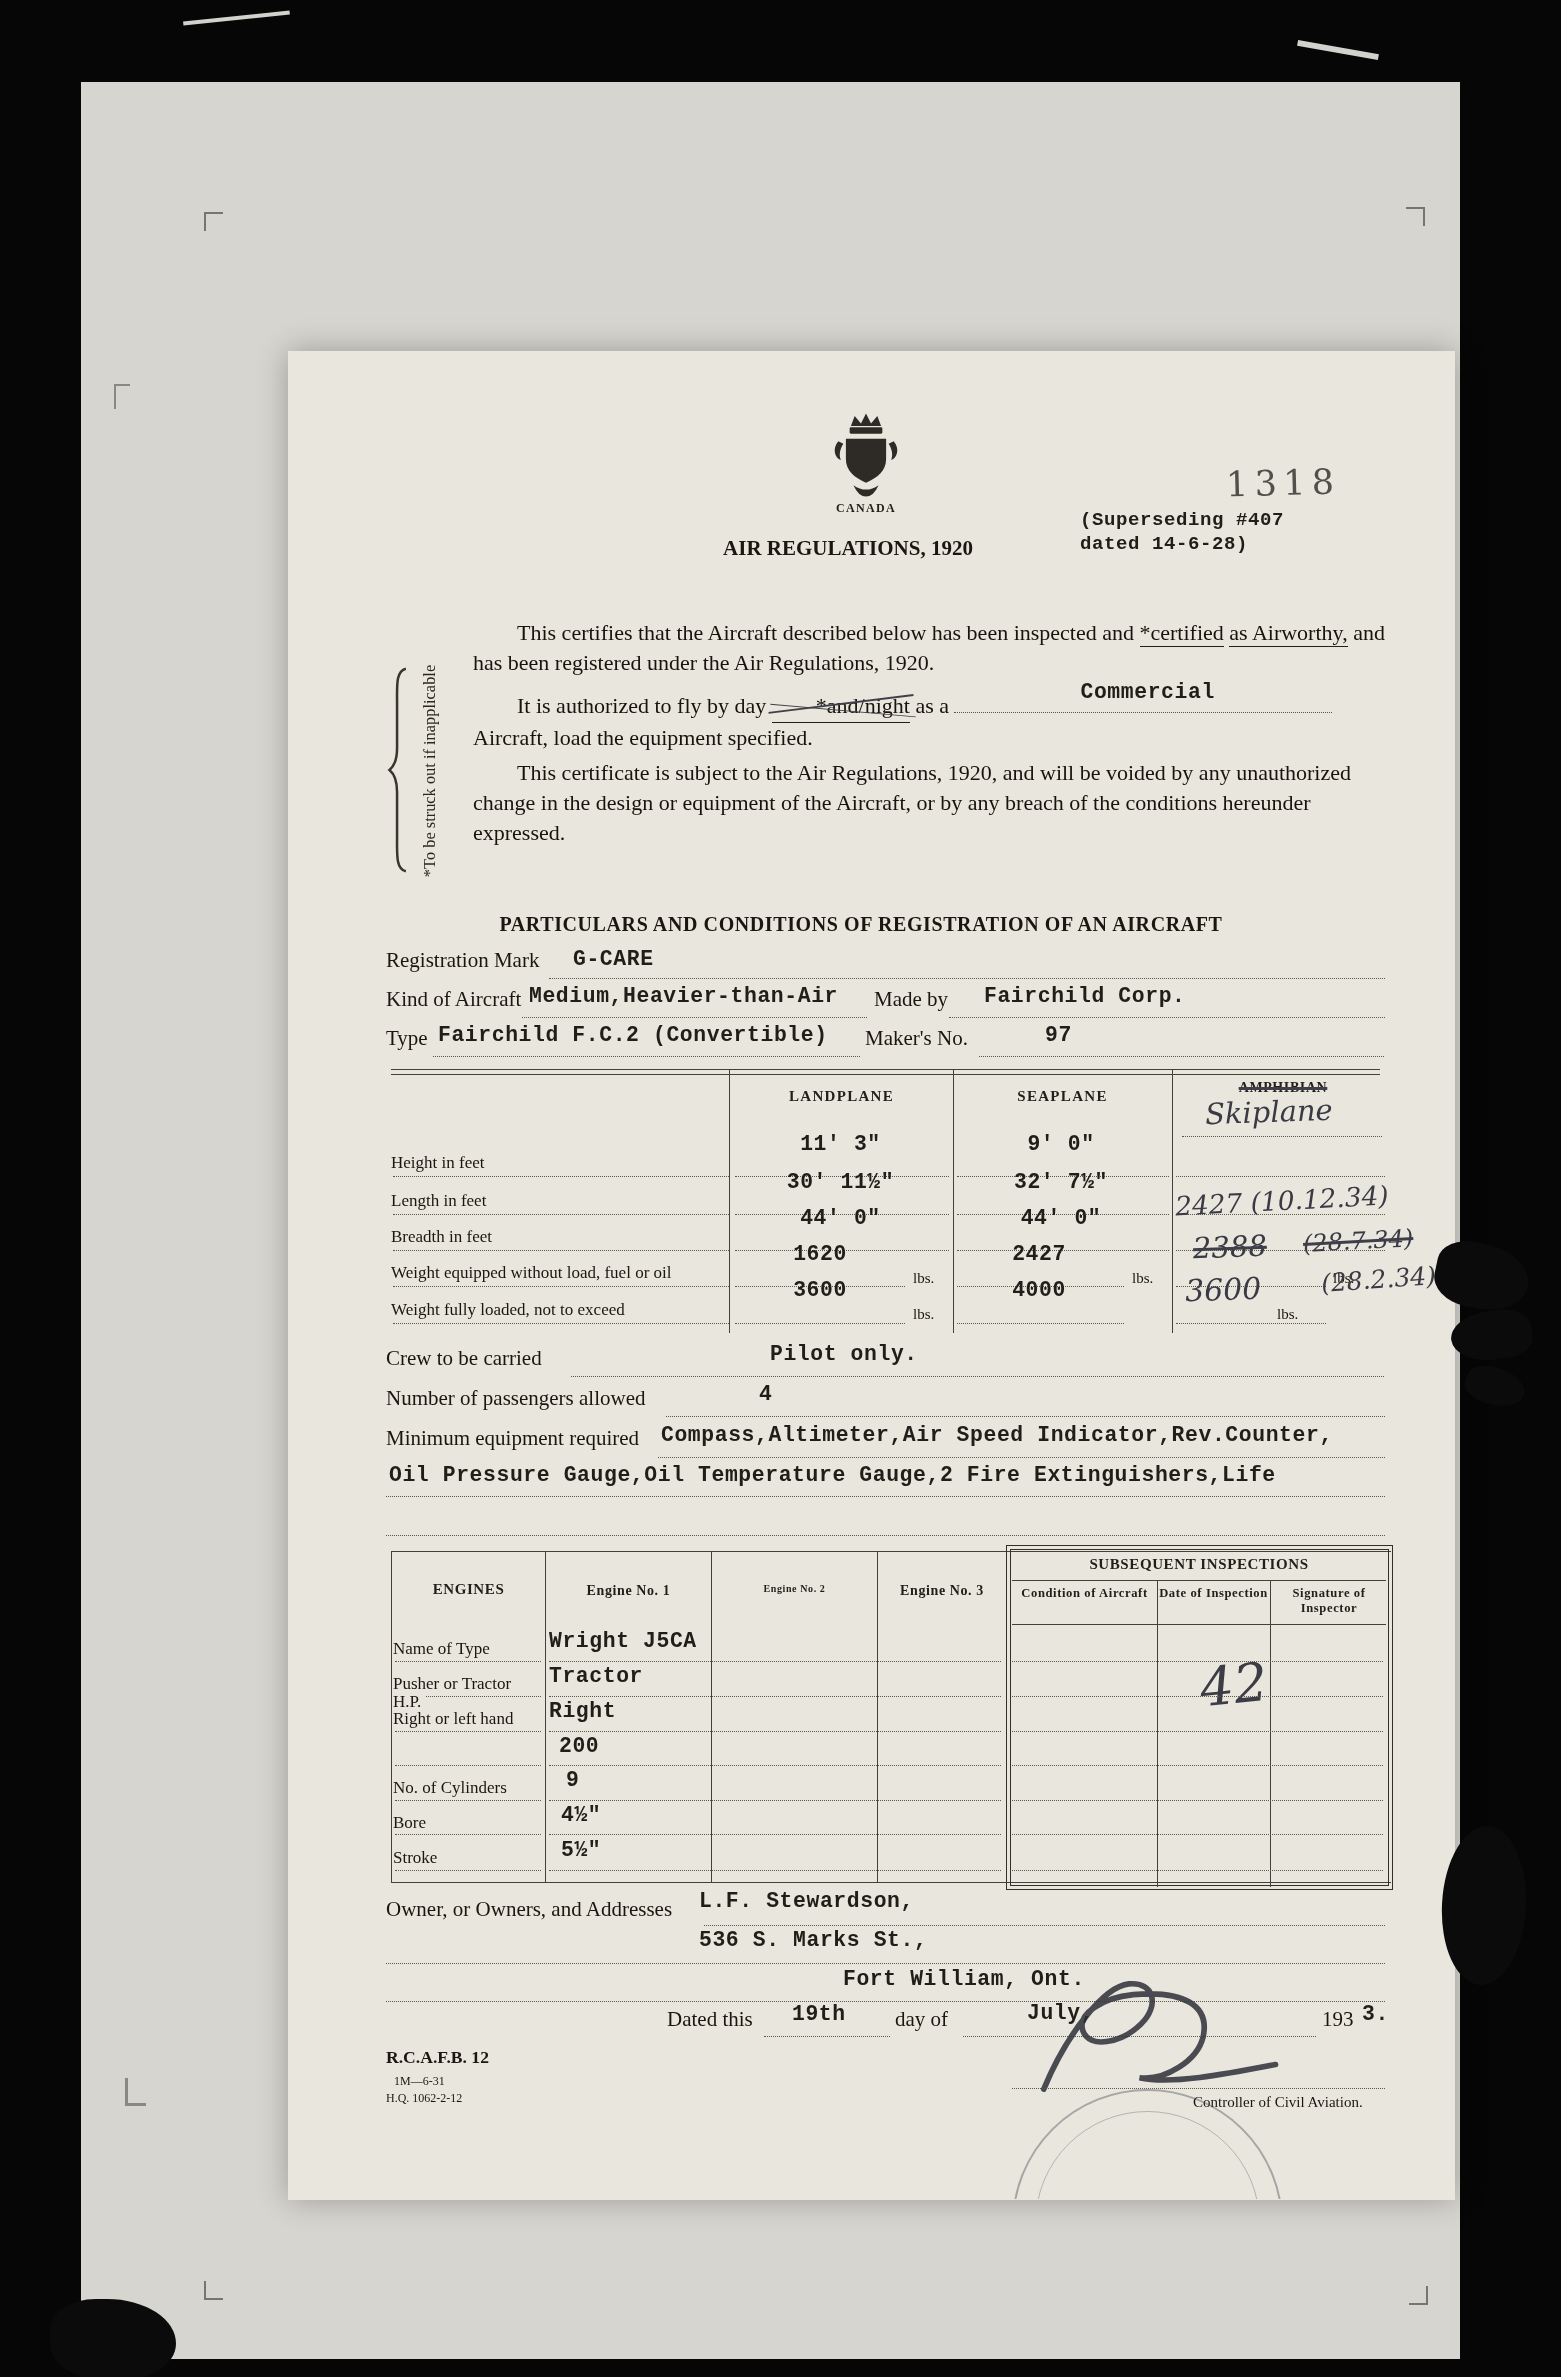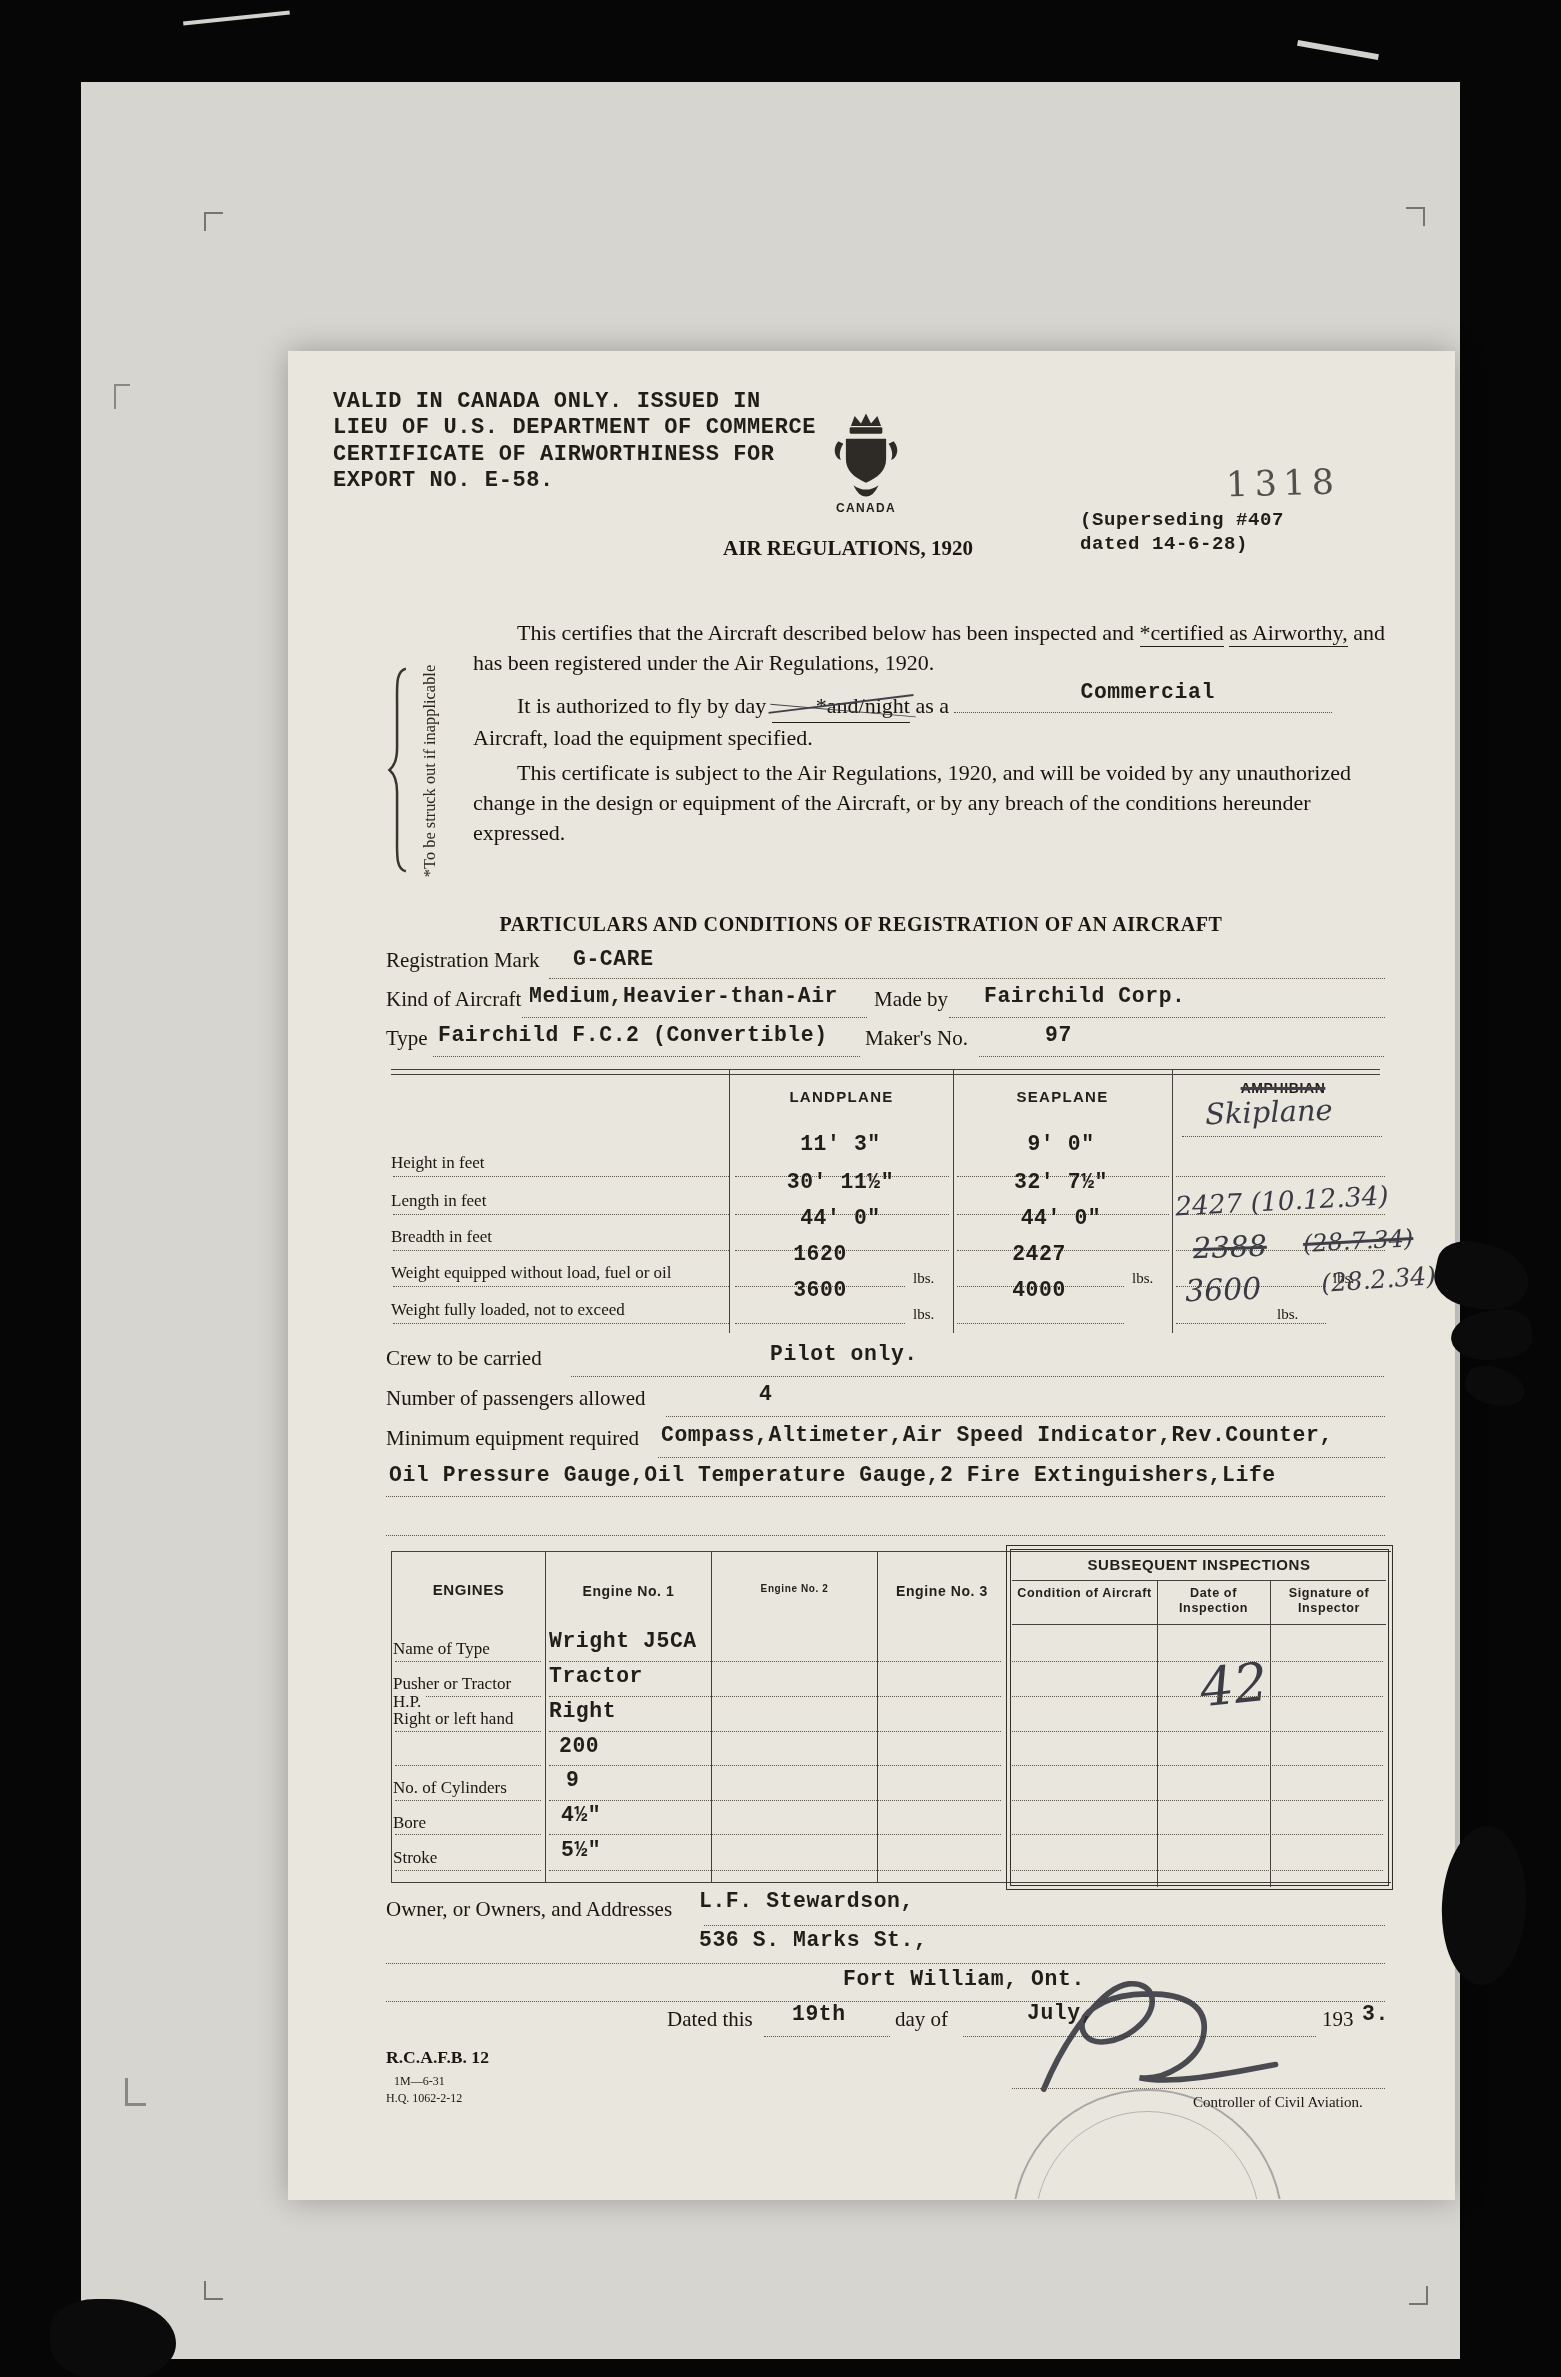--- a/index.html
+++ b/index.html
@@ -9,21 +9,21 @@
   .doc{position:absolute;left:207px;top:269px;width:1167px;height:1849px;background:#e9e6de;box-shadow:0 0 29px rgba(0,0,0,.28)}
   .abs{position:absolute}
   .lbl{position:absolute;font-family:"Liberation Serif",serif;font-size:21px;color:#1b160f;white-space:nowrap}
   .sm{font-size:17px}
   .xs{font-size:12px}
   .typ{position:absolute;font-family:"Liberation Mono","DejaVu Sans Mono",monospace;font-weight:700;font-size:21.4px;color:#211d18;letter-spacing:0.6px;white-space:nowrap}
   .hand{position:absolute;font-family:"DejaVu Serif",serif;font-style:italic;color:#3a3a44;white-space:nowrap}
   .dotl{position:absolute;height:0;border-bottom:1.9px dotted #5c564b}
   .vl{position:absolute;width:0;border-left:1.3px solid #45403a}
   .hl{position:absolute;height:0;border-top:1.3px solid #45403a}
-  .hdr{position:absolute;font-family:Liberation Sans, sans-serif;font-weight:700;color:#221e18;text-align:center;letter-spacing:0.6px;white-space:nowrap}
+  .hdr{position:absolute;font-family:Liberation Serif, serif;font-weight:700;color:#221e18;text-align:center;letter-spacing:0.6px;white-space:nowrap}
   .para{position:absolute;font-family:"Liberation Serif",serif;font-size:22px;line-height:30px;color:#18130c;text-align:left}
   .ind{text-indent:44px}
   .u{border-bottom:1.9px solid #241f17;padding-bottom:0.6px}
   .lt{text-decoration:line-through;text-decoration-thickness:2.5px;text-decoration-color:#3f3f49}
   .scrib{position:relative;display:inline-block}
   .scrib::after{content:"";position:absolute;left:-3.8px;right:-3.8px;top:38%;border-top:2.5px solid #40404a;transform:rotate(-7deg)}
   .scrib::before{content:"";position:absolute;left:-1.3px;right:-6.3px;top:60%;border-top:1.9px solid #40404a;transform:rotate(5deg)}
   .fill-line{display:inline-block;width:378px;border-bottom:1.9px dotted #5c564b;position:relative;height:26.4px;vertical-align:baseline}
   .fill-text{position:absolute;left:82px;bottom:5px;font-family:"Liberation Mono","DejaVu Sans Mono",monospace;font-weight:700;font-size:21.4px;letter-spacing:0.6px;color:#211d18;white-space:nowrap}
   .mask{background:#e9e6de;padding-right:5px}
@@ -45,26 +45,20 @@
 
     <div class="corner" style="left:123px;top:130px;border-left:2.5px solid #77756f;border-top:2.5px solid #77756f"></div>
     <div class="corner" style="left:1325px;top:125px;border-right:2.5px solid #77756f;border-top:2.5px solid #77756f"></div>
     <div class="corner" style="left:123px;top:2199px;border-left:2.5px solid #77756f;border-bottom:2.5px solid #77756f"></div>
     <div class="corner" style="left:1328px;top:2204px;border-right:2.5px solid #77756f;border-bottom:2.5px solid #77756f"></div>
     <div class="corner" style="left:33px;top:302px;width:16.4px;height:25px;border-left:2.5px solid #8a8881;border-top:2.5px solid #8a8881"></div>
     <div class="corner" style="left:44px;top:1996px;width:21.4px;height:28px;border-left:3.1px solid #8a8881;border-bottom:3.1px solid #8a8881"></div>
 
     <div class="doc">
 
-      <div class="typ" style="left:45px;top:38px;font-size:22px;line-height:26.4px">
-        <span style="display:block">VALID IN CANADA ONLY. ISSUED IN</span>
-        <span style="display:block">LIEU OF U.S. DEPARTMENT OF COMMERCE</span>
-        <span style="display:block">CERTIFICATE OF AIRWORTHINESS FOR</span>
-        <span style="display:block">EXPORT NO. E-58.</span>
-      </div>
 
       <div class="abs" style="left:540px;top:60px;width:76px;height:88px">
         <svg width="76" height="88" viewBox="0 0 60 70">
           <g fill="#2e2b26">
             <path d="M18 12 L21 4 L26 10 L30 2 L34 10 L39 4 L42 12 Z"></path>
             <rect x="17" y="13" width="26" height="5" rx="1"></rect>
             <path d="M14 22 h32 v16 c0 10 -7 15 -16 19 c-9 -4 -16 -9 -16 -19 z"></path>
             <path d="M8 24 c-5 6 -3 13 2 15 c-2 -5 0 -10 2 -13 z"></path>
             <path d="M52 24 c5 6 3 13 -2 15 c2 -5 0 -10 -2 -13 z"></path>
             <path d="M20 59 q10 7 20 0 q-4 9 -10 9 q-6 0 -10 -9 z"></path>

